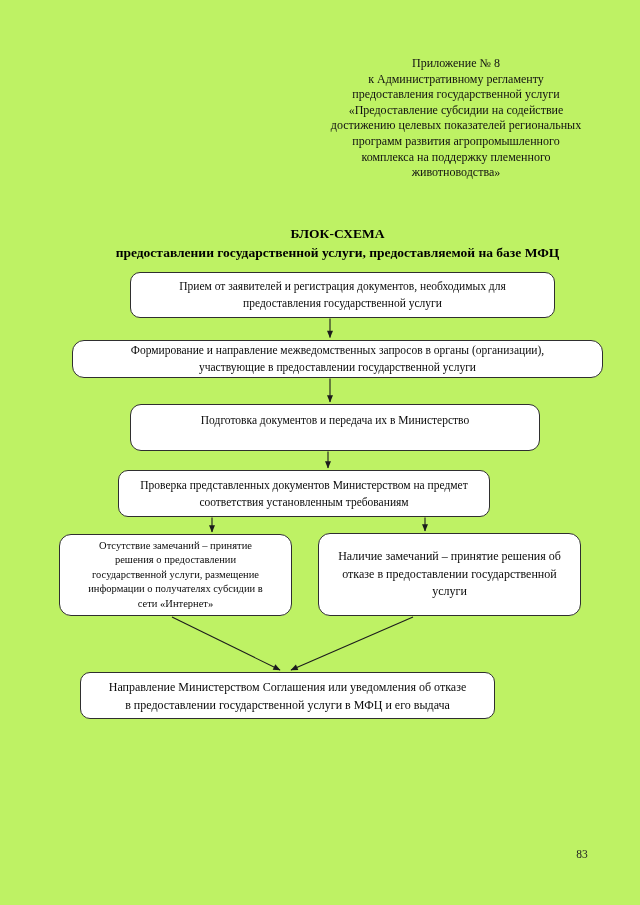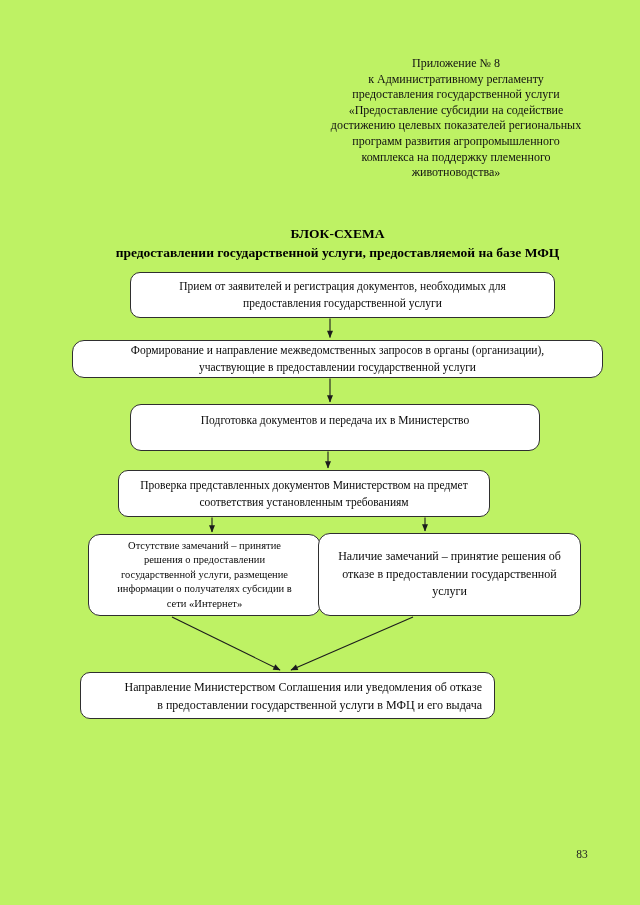--- a/index.html
+++ b/index.html
@@ -41,24 +41,24 @@
     font-size: 11.5px;
     line-height: 17px;
     color: #0a0a0a;
     padding: 2px 1px;
   }
   .node .txt { width: 100%; }
   .b1 { left: 130px; top: 272px; width: 425px; height: 46px; }
   .b2 { left: 72px;  top: 340px; width: 531px; height: 38px; border-radius: 12px; }
   .b3 { left: 130px; top: 404px; width: 410px; height: 47px; align-items: flex-start; padding-top: 7px; border-radius: 11px; }
   .b4 { left: 118px; top: 470px; width: 372px; height: 47px; }
-  .b5 { left: 88px;  top: 534px; width: 233px; height: 82px; font-size: 10.5px; line-height: 14.6px; border-radius: 12px; }
+  .b5 { left: 59px;  top: 534px; width: 233px; height: 82px; font-size: 10.5px; line-height: 14.6px; border-radius: 12px; }
   .b6 { left: 318px; top: 533px; width: 263px; height: 83px; font-size: 12px; line-height: 17.6px; border-radius: 12px; }
   .b7 { left: 80px;  top: 672px; width: 415px; height: 47px; font-size: 12px; line-height: 18px;
-        text-align: right; justify-content: flex-start; padding: 2px 12px; }
+        text-align: center; justify-content: flex-start; padding: 2px 12px; }
   .arrows {
     position: absolute;
     left: 0; top: 0; width: 640px; height: 905px;
     pointer-events: none;
   }
   .pagenum {
     position: absolute;
     left: 572px; top: 848px; width: 20px;
     text-align: center;
     font-size: 11.5px;

